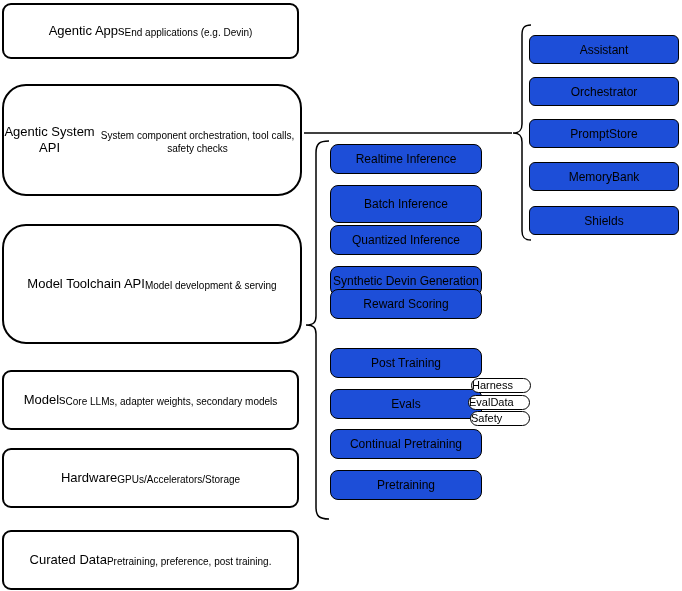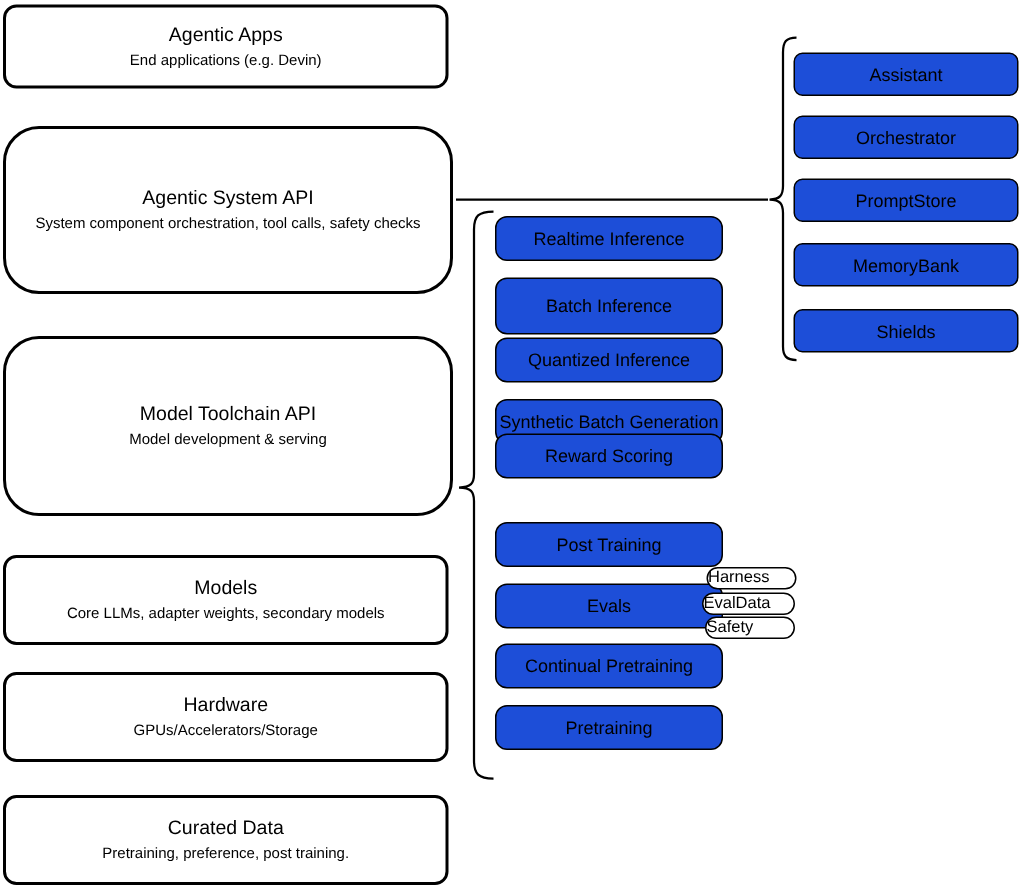--- a/index.html
+++ b/index.html
@@ -14,21 +14,21 @@
   }
   svg.lines { position: absolute; left: 0; top: 0; width: 682px; height: 591px; }
 
   .box {
     position: absolute;
     box-sizing: border-box;
     background: #ffffff;
     border: 2px solid #000000;
     border-radius: 9px;
     display: flex;
-    flex-direction: column;
+    flex-direction: row;
     align-items: center;
     justify-content: center;
     text-align: center;
   }
   .box.big { border-radius: 24px; }
   .box .title { font-size: 13px; line-height: 16px; }
   .box .subtitle { font-size: 10px; line-height: 13px; margin-top: 3px; }
 
   .node {
     position: absolute;
@@ -102,21 +102,21 @@
   <div class="node" style="left:330px; top:144px; width:152px; height:30px;">
     <span>Realtime Inference</span>
   </div>
   <div class="node" style="left:330px; top:185px; width:152px; height:38px;">
     <span>Batch Inference</span>
   </div>
   <div class="node" style="left:330px; top:225px; width:152px; height:30px;">
     <span>Quantized Inference</span>
   </div>
   <div class="node" style="left:330px; top:266px; width:152px; height:30px;">
-    <span>Synthetic Batch Generation</span>
+    <span>Synthetic Devin Generation</span>
   </div>
   <div class="node" style="left:330px; top:289px; width:152px; height:30px;">
     <span>Reward Scoring</span>
   </div>
   <div class="node" style="left:330px; top:348px; width:152px; height:30px;">
     <span>Post Training</span>
   </div>
   <div class="node" style="left:330px; top:389px; width:152px; height:30px;">
     <span>Evals</span>
   </div>

